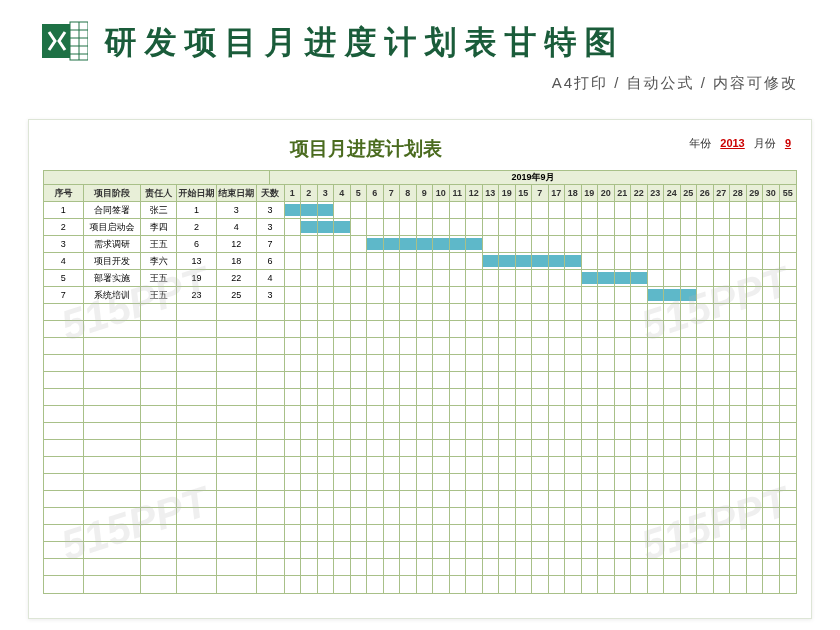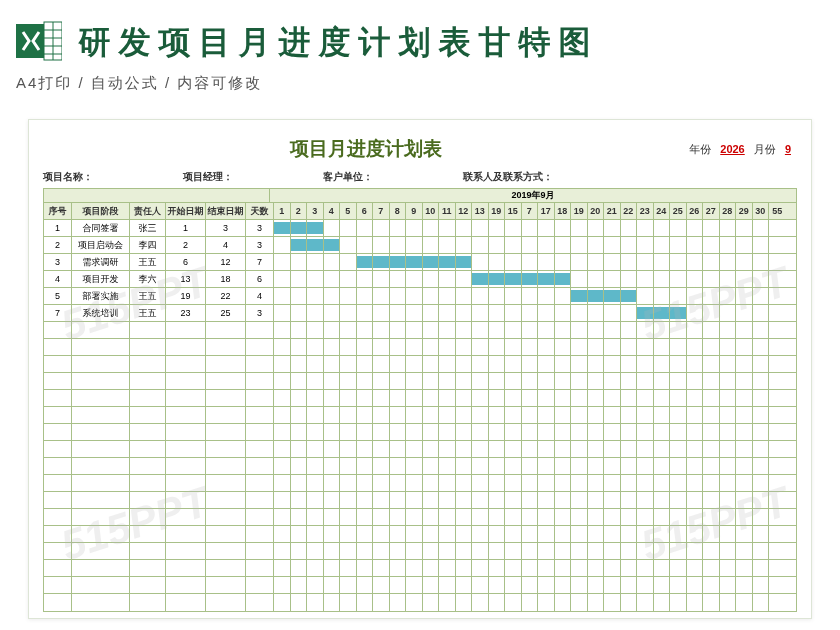--- a/index.html
+++ b/index.html
@@ -1,34 +1,34 @@
 <!DOCTYPE html>
 <html><head>
 <meta charset="utf-8">
 <style>
 *{box-sizing:border-box;margin:0;padding:0}
 body{font-family:"Microsoft YaHei",Arial,sans-serif;background:#fff;width:840px;height:630px;overflow:hidden;position:relative}
-.header{padding:18px 16px 8px;position:relative}
+.header{padding:18px 42px 8px;position:relative}
 .excel-icon{display:inline-block;vertical-align:middle;margin-right:12px}
 .title{display:inline-block;vertical-align:middle;font-size:32px;font-weight:bold;color:#1a5c3a;letter-spacing:8px}
-.subtitle{text-align:left;font-size:15px;color:#555;margin-top:6px;letter-spacing:2px}
+.subtitle{text-align:right;font-size:15px;color:#555;margin-top:6px;letter-spacing:2px}
 .preview{margin:18px 28px;border:1px solid #dde5d6;background:#fff;padding:16px 14px;box-shadow:0 1px 4px rgba(0,0,0,0.08);position:relative;height:500px}
-.sheet-title-row{display:flex;align-items:center;margin-bottom:8px}
+.sheet-title-row{display:flex;align-items:flex-start;margin-bottom:8px}
 .sheet-title{flex:1;text-align:center;font-size:19px;font-weight:bold;color:#4a6b1f}
 .year-box{font-size:11px;color:#333}
 .year-box .red{color:#c00;font-weight:bold;text-decoration:underline;margin:0 6px}
 .meta-row{display:flex;font-size:10px;color:#333;margin-bottom:4px;font-weight:bold}
 .meta-row>div{margin-right:90px}
 .grid{border:1px solid #a8c088;font-size:9px}
 .grid-row{display:flex;height:17px;border-bottom:1px solid #a8c088}
 .grid-row:last-child{border-bottom:none}
 .hdr{background:#e8efd8;font-weight:bold;color:#333}
 .c{border-right:1px solid #a8c088;display:flex;align-items:center;justify-content:center;overflow:hidden;white-space:nowrap}
 .c:last-child{border-right:none}
-.c-seq{width:28px}
+.c-seq{width:40px}
 .c-stage{width:58px}
 .c-person{width:36px}
 .c-start{width:40px}
 .c-end{width:40px}
 .c-days{width:28px}
 .c-day{width:16.5px;flex-shrink:0}
 .month-hdr{display:flex;height:14px;border-bottom:1px solid #a8c088}
 .month-hdr .left-fix{width:226px;border-right:1px solid #a8c088;background:#e8efd8}
 .month-hdr .month-span{flex:1;background:#e8efd8;display:flex;align-items:center;justify-content:center;font-weight:bold;font-size:9px}
 .bar{background:#5eb8c9;height:70%;width:100%}
@@ -61,32 +61,26 @@
 <div class="preview">
   <div class="watermark wm1">515PPT</div>
   <div class="watermark wm2">515PPT</div>
   <div class="watermark wm3">515PPT</div>
   <div class="watermark wm4">515PPT</div>
 
   <div class="sheet-title-row">
     <div class="sheet-title">项目月进度计划表</div>
     <div class="year-box">
       <span>年份</span>
-      <span class="red">2026</span>
+      <span class="red">2013</span>
       <span>月份</span>
       <span class="red">9</span>
     </div>
   </div>
 
-  <div class="meta-row">
-    <div>项目名称：</div>
-    <div>项目经理：</div>
-    <div>客户单位：</div>
-    <div>联系人及联系方式：</div>
-  </div>
 
   <div class="grid">
     <div class="month-hdr">
       <div class="left-fix"></div>
       <div class="month-span">2019年9月</div>
     </div>
     <div class="grid-row hdr" id="hdr-row">
       <div class="c c-seq">序号</div>
       <div class="c c-stage">项目阶段</div>
       <div class="c c-person">责任人</div>

